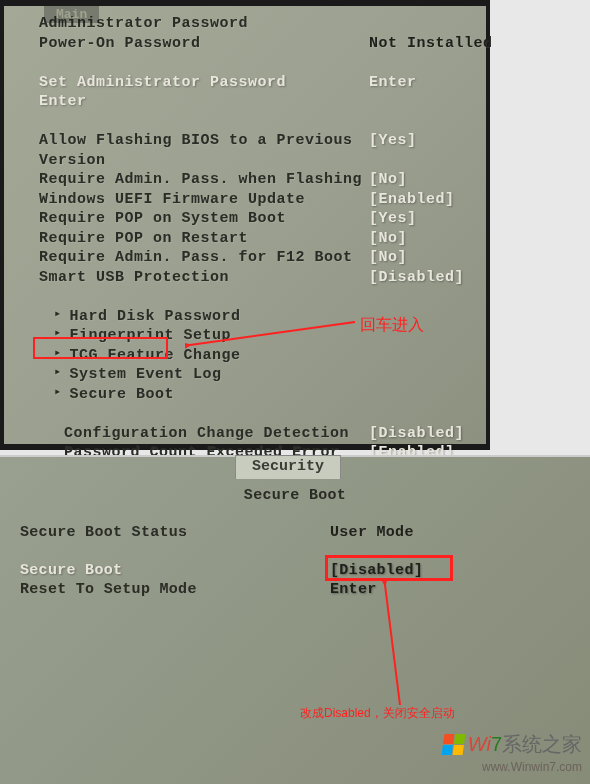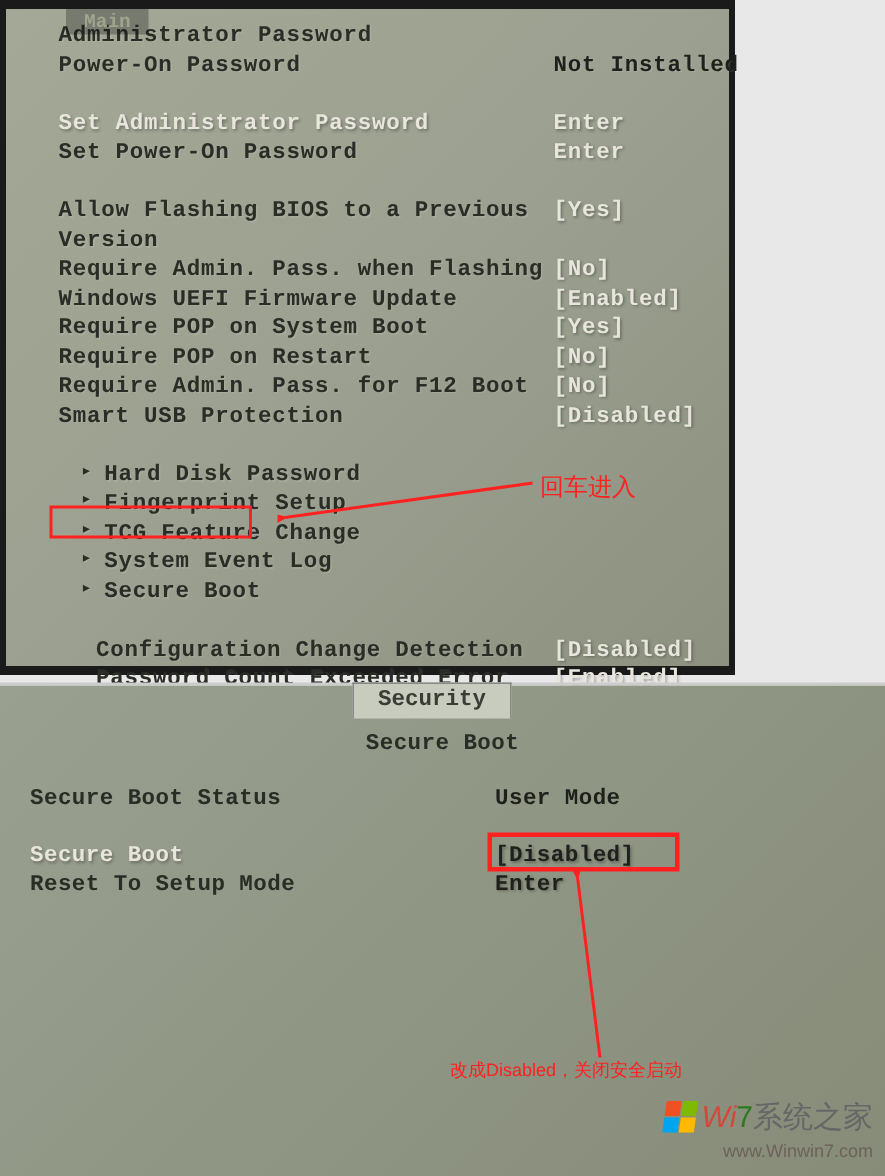--- a/index.html
+++ b/index.html
@@ -174,21 +174,20 @@
     <div class="row">
       <span class="label">Power-On Password</span>
       <span class="value">Not Installed</span>
     </div>
     <div class="row">&nbsp;</div>
     <div class="row white">
       <span class="label">Set Administrator Password</span>
       <span class="value white">Enter</span>
     </div>
     <div class="row">
-      <span class="label">Set Power-On Password</span>
       <span class="value white">Enter</span>
     </div>
     <div class="row">&nbsp;</div>
     <div class="row">
       <span class="label">Allow Flashing BIOS to a Previous</span>
       <span class="value white">[Yes]</span>
     </div>
     <div class="row">
       <span class="label">Version</span>
     </div>

